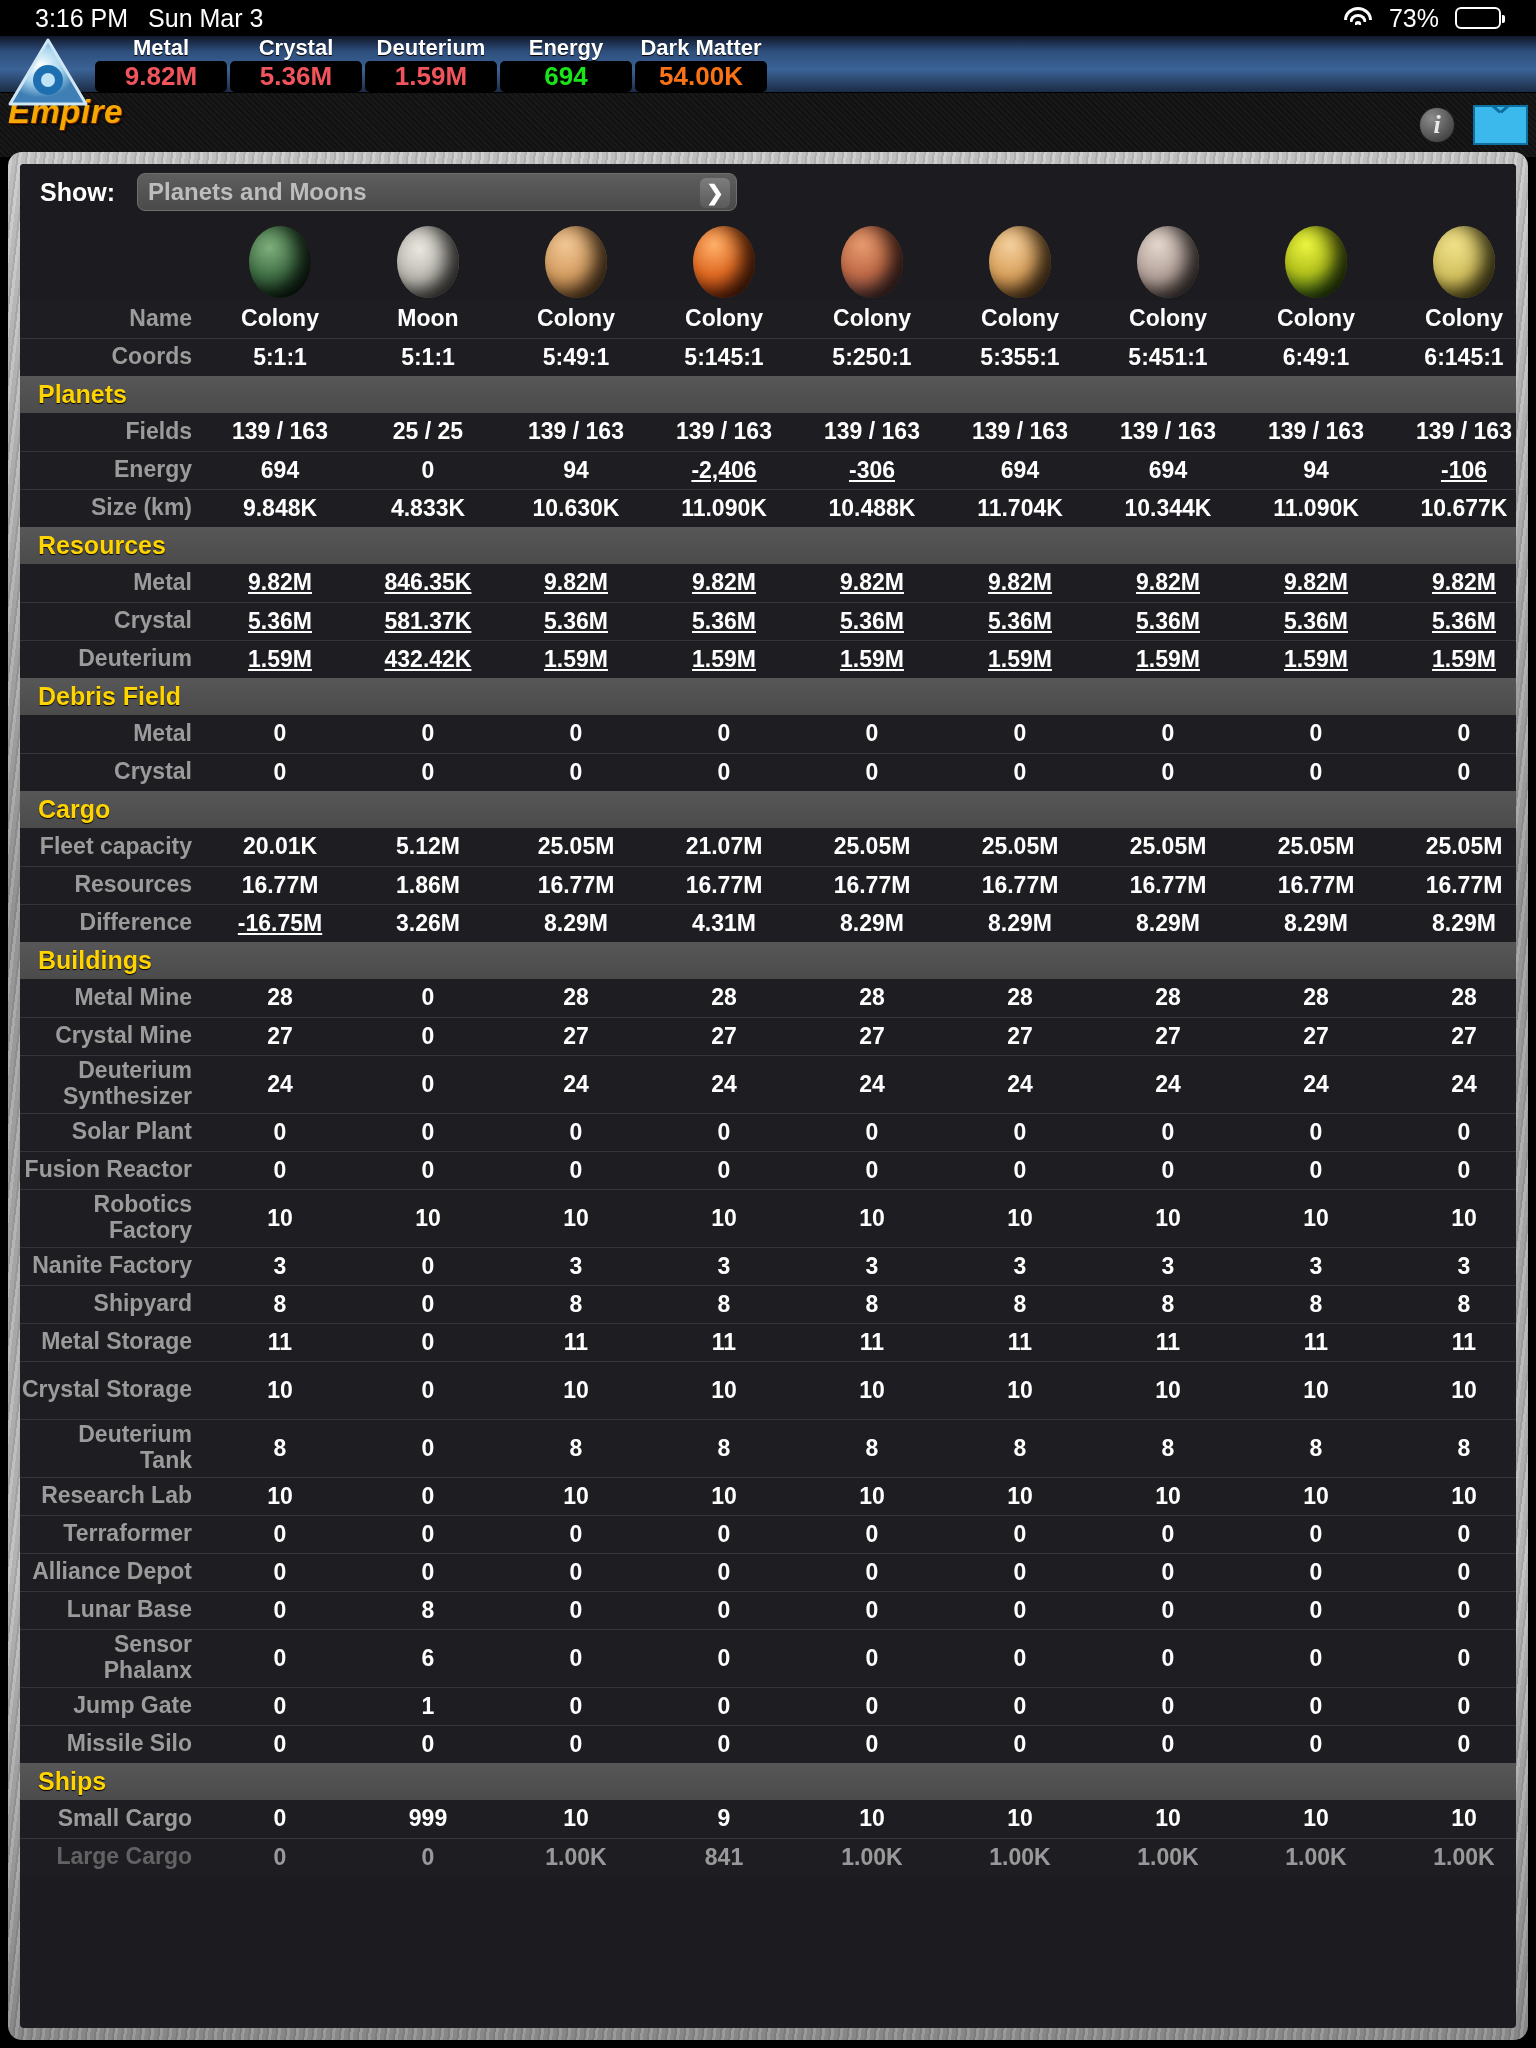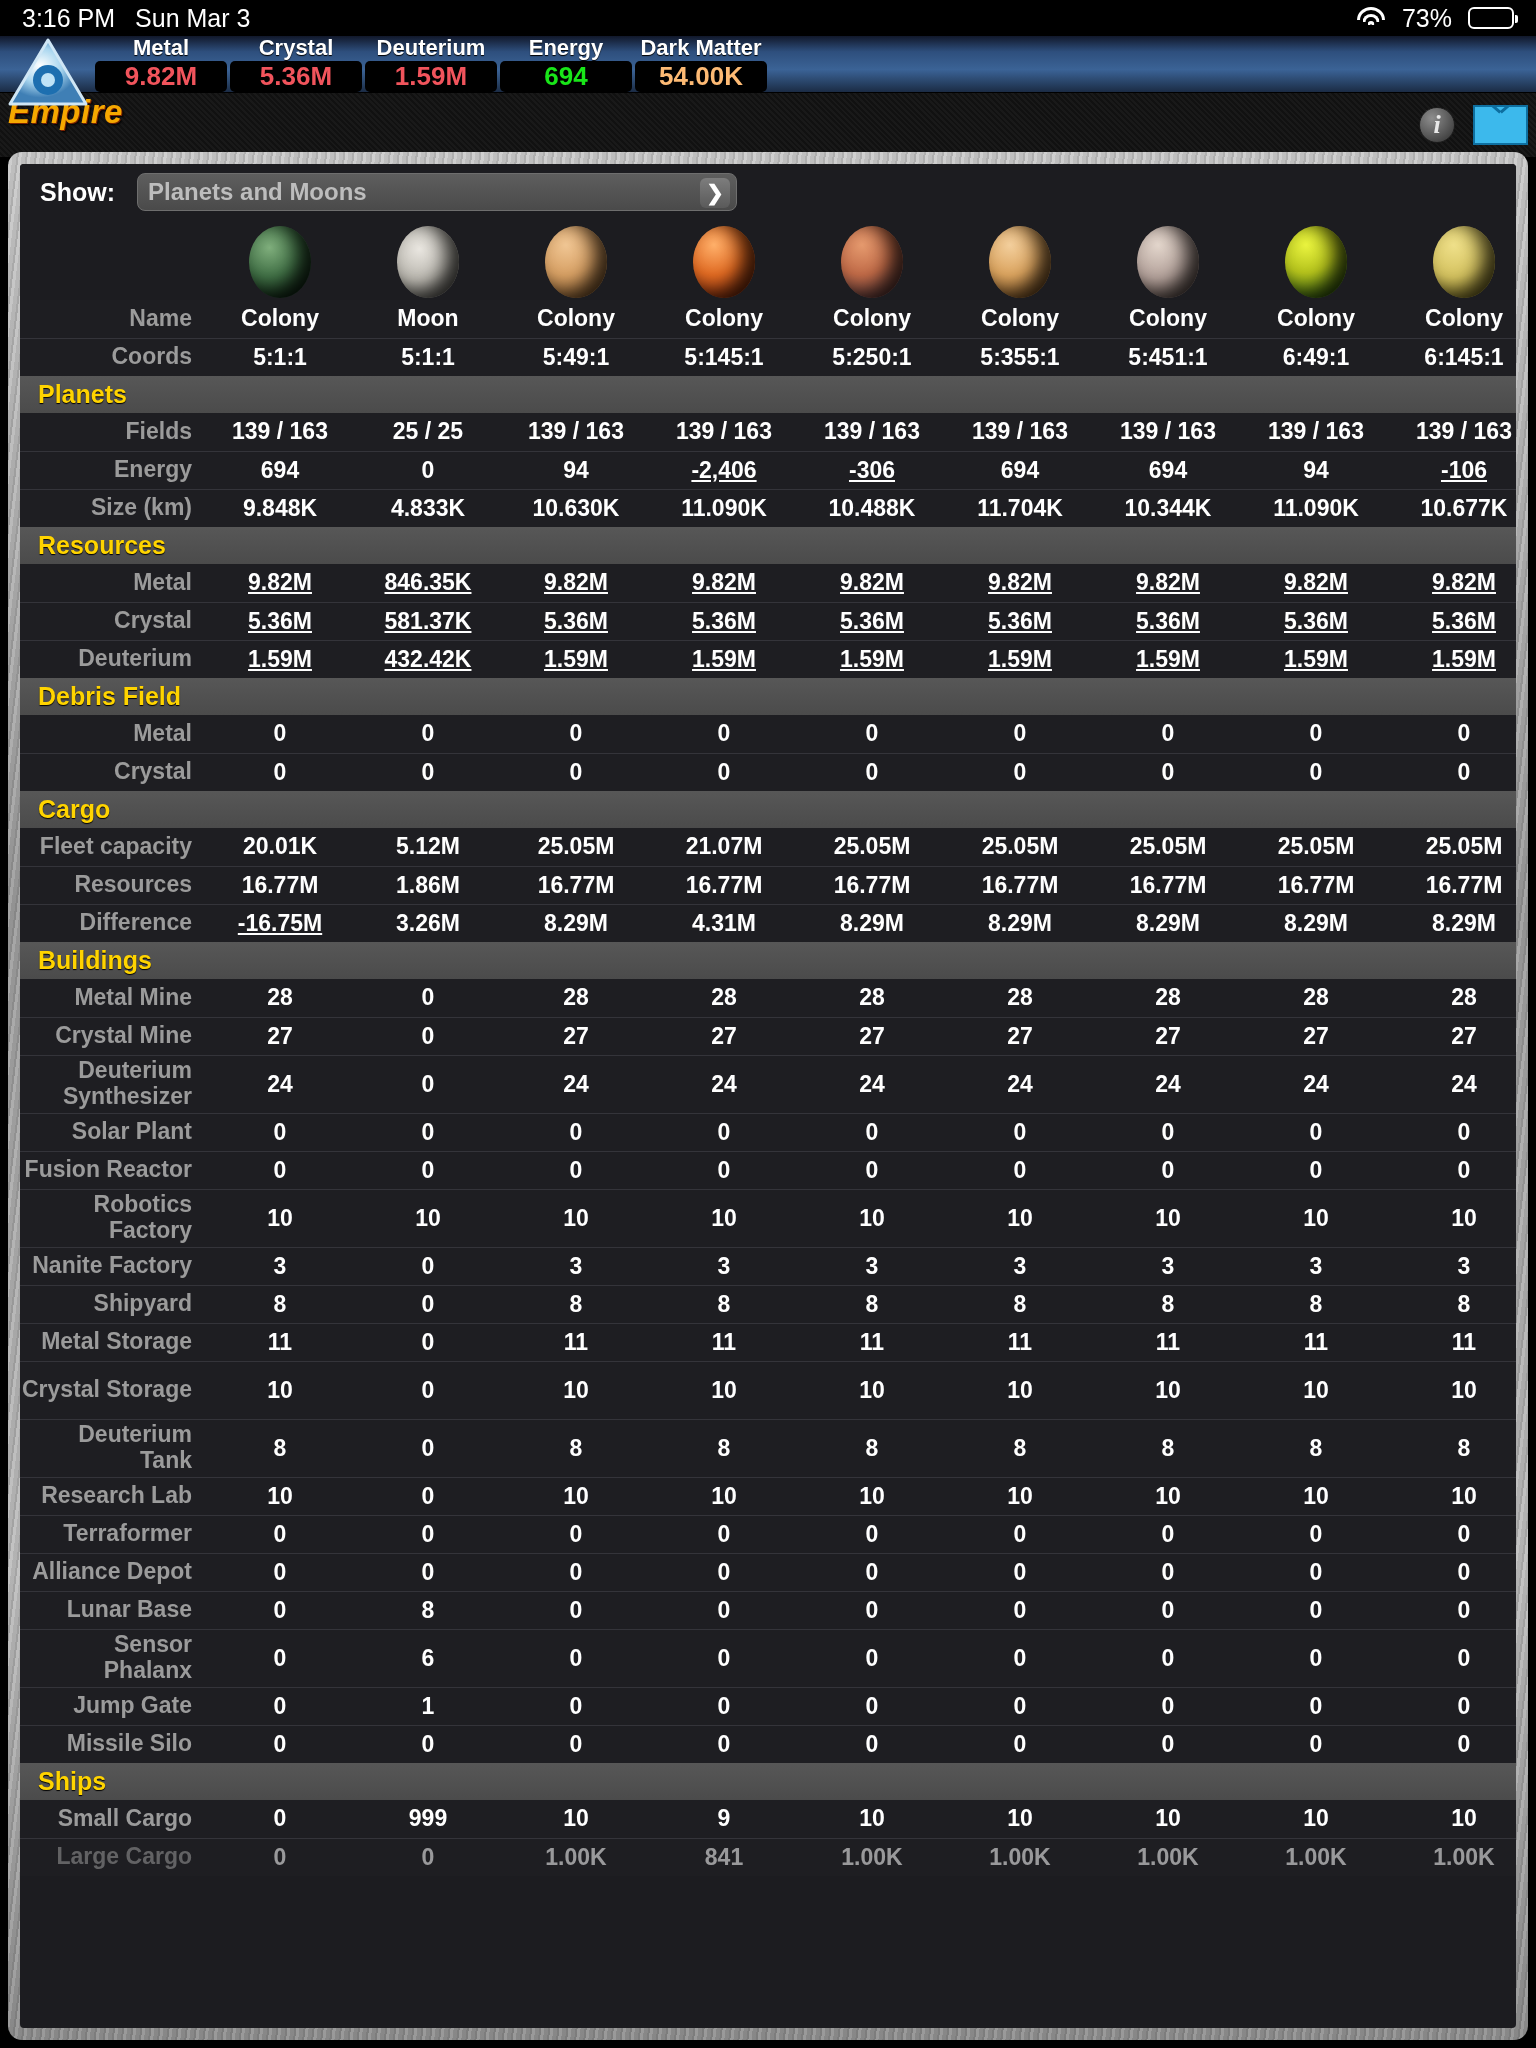--- a/index.html
+++ b/index.html
@@ -8,21 +8,21 @@
     background: #000;
     font-family: "Liberation Sans", sans-serif;
     overflow: hidden;
   }
 
   
   #status-bar {
     height: 36px; width: 100%;
     background: #000; color: #fff;
     display: flex; align-items: center;
-    padding: 0 22px;
+    padding: 0 35px;
     font-size: 25px;
   }
   #status-left { display: flex; align-items: baseline; gap: 20px; }
   #status-right { margin-left: auto; display: flex; align-items: center; gap: 16px; }
   .wifi-icon { width: 30px; height: 22px; position: relative; display:inline-block; }
   .wifi-icon i { position: absolute; left: 50%; transform: translateX(-50%);
       border: 3.5px solid #fff; border-bottom: none;
       border-radius: 50% 50% 0 0 / 100% 100% 0 0; }
   .wifi-icon i:nth-child(1){ width: 28px; height: 13px; top: 0; }
   .wifi-icon i:nth-child(2){ width: 17px; height: 8px; top: 7px; }
@@ -232,21 +232,21 @@
     <div class="res-item">
       <div class="res-label">Deuterium</div>
       <div class="res-val" style="color:#f1545c">1.59M</div>
     </div>
     <div class="res-item">
       <div class="res-label">Energy</div>
       <div class="res-val" style="color:#19e619">694</div>
     </div>
     <div class="res-item">
       <div class="res-label">Dark Matter</div>
-      <div class="res-val" style="color:#fdba74">54.00K</div>
+      <div class="res-val" style="color:#f97316">54.00K</div>
     </div>
   </div>
 </div>
 
 <div id="title-bar">
   <div id="page-title">Empire</div>
   <div id="title-actions">
     <div class="info-btn">i</div>
     <div class="mail-btn"></div>
   </div>

